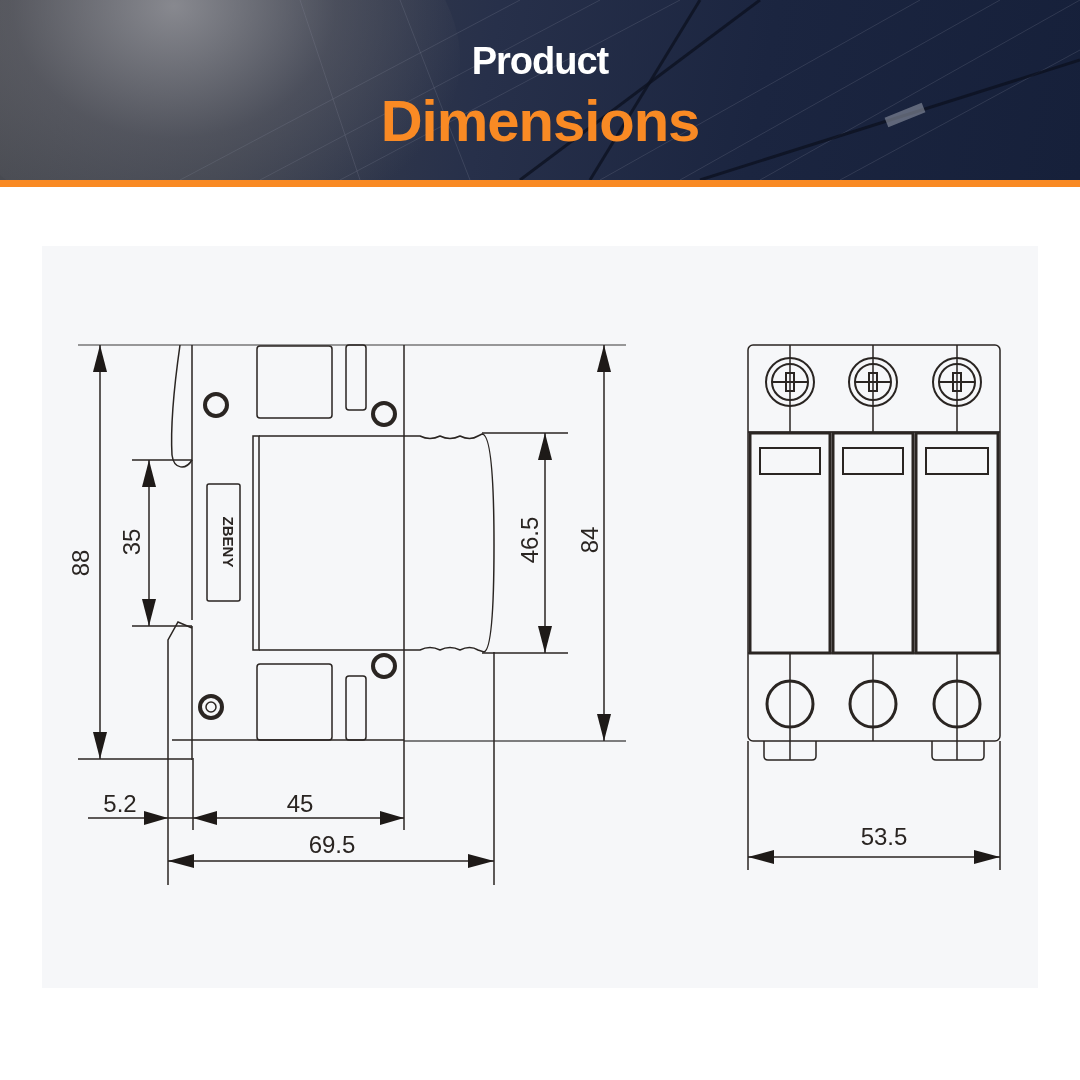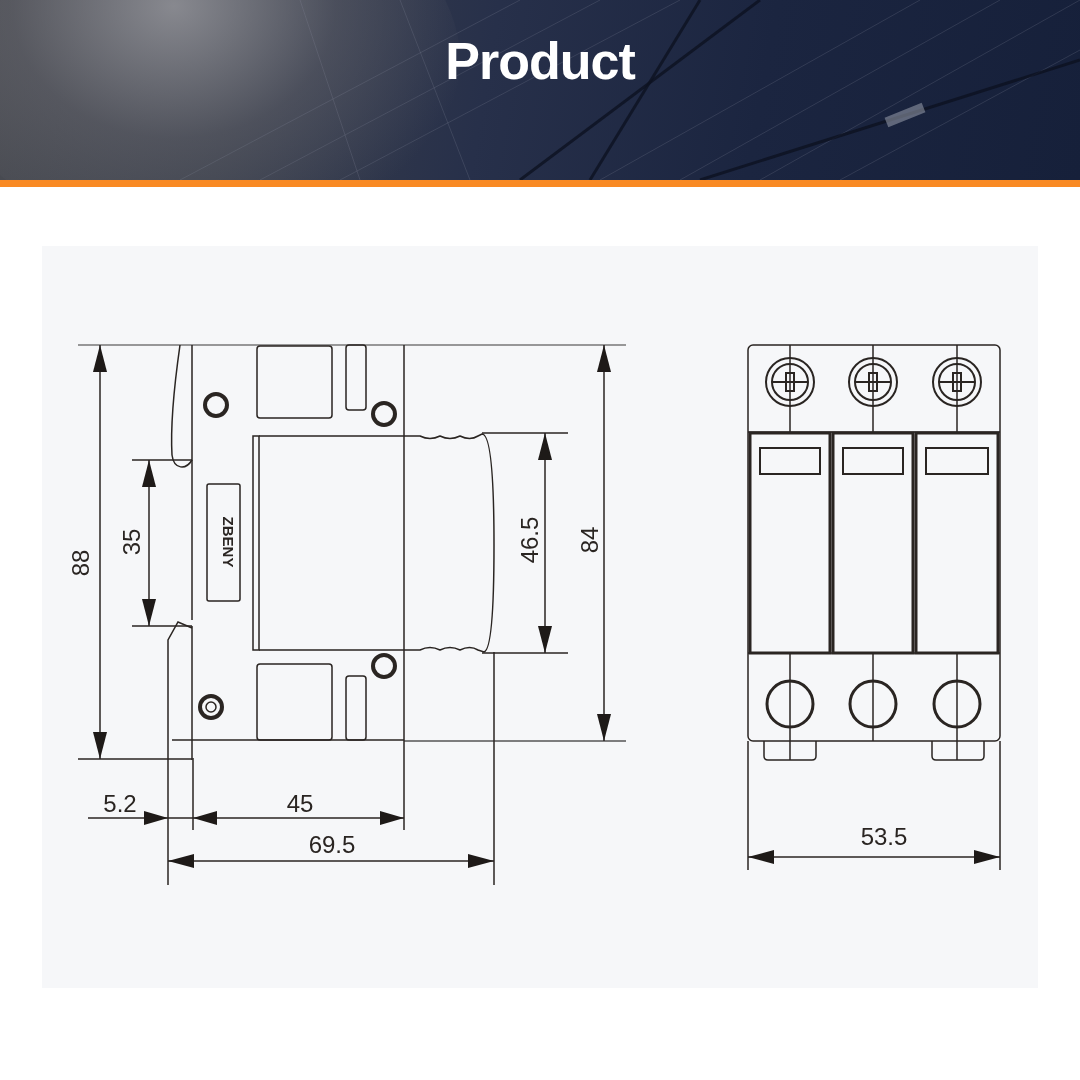--- a/index.html
+++ b/index.html
@@ -3,21 +3,21 @@
 <meta charset="utf-8">
 <style>
   html,body{margin:0;padding:0;background:#ffffff;}
   body{width:1080px;height:1080px;position:relative;overflow:hidden;font-family:"Liberation Sans",sans-serif;}
   .banner{position:absolute;left:0;top:0;width:1080px;height:180px;overflow:hidden;
     background:linear-gradient(100deg,#4a4c52 0%,#3a3f4b 22%,#27304a 45%,#1b2540 70%,#16203a 100%);}
   .banner .glow{position:absolute;left:-60px;top:-120px;width:520px;height:360px;border-radius:50%;
     background:radial-gradient(ellipse at 45% 35%,rgba(160,160,165,0.75) 0%,rgba(110,110,118,0.4) 40%,rgba(60,62,70,0) 75%);}
   .banner svg{position:absolute;left:0;top:0;}
   .title{position:absolute;left:0;width:1080px;text-align:center;font-weight:bold;letter-spacing:-1px;}
-  .title-1{top:30px;font-size:52px;color:#ffffff;line-height:62px;}
+  .title-1{top:30px;font-size:38px;color:#ffffff;line-height:62px;}
   .title-2{top:90px;font-size:58px;color:#f98a24;line-height:62px;}
   .strip{position:absolute;left:0;top:180px;width:1080px;height:7px;background:#f98a24;}
   .panel{position:absolute;left:42px;top:246px;width:996px;height:742px;background:#f6f7f9;}
   .panel svg{position:absolute;left:0;top:0;}
   .dim{font-family:"Liberation Sans",sans-serif;font-size:24px;fill:#2a2522;}
 </style>
 </head>
 <body>
 
 <div class="banner">
@@ -35,20 +35,21 @@
       <line x1="300" y1="0" x2="360" y2="180"></line>
     </g>
     <g stroke="#0c1120" stroke-width="3" stroke-opacity="0.8">
       <line x1="520" y1="180" x2="760" y2="0"></line>
       <line x1="700" y1="180" x2="1080" y2="60"></line>
       <line x1="590" y1="180" x2="700" y2="0"></line>
     </g>
     <rect x="885" y="110" width="40" height="10" fill="#9aa0ad" fill-opacity="0.55" transform="rotate(-22 905 115)"></rect>
   </svg>
   <div class="title title-1">Product</div>
+  <div class="title title-2">Dimensions</div>
 </div>
 <div class="strip"></div>
 
 <div class="panel">
   <svg width="996" height="742" viewBox="42 246 996 742">
     <defs>
       <marker id="arr" markerWidth="10" markerHeight="10" refX="9" refY="5" orient="auto-start-reverse" markerUnits="userSpaceOnUse">
         <path d="M0,0 L0,0"></path>
       </marker>
     </defs>

